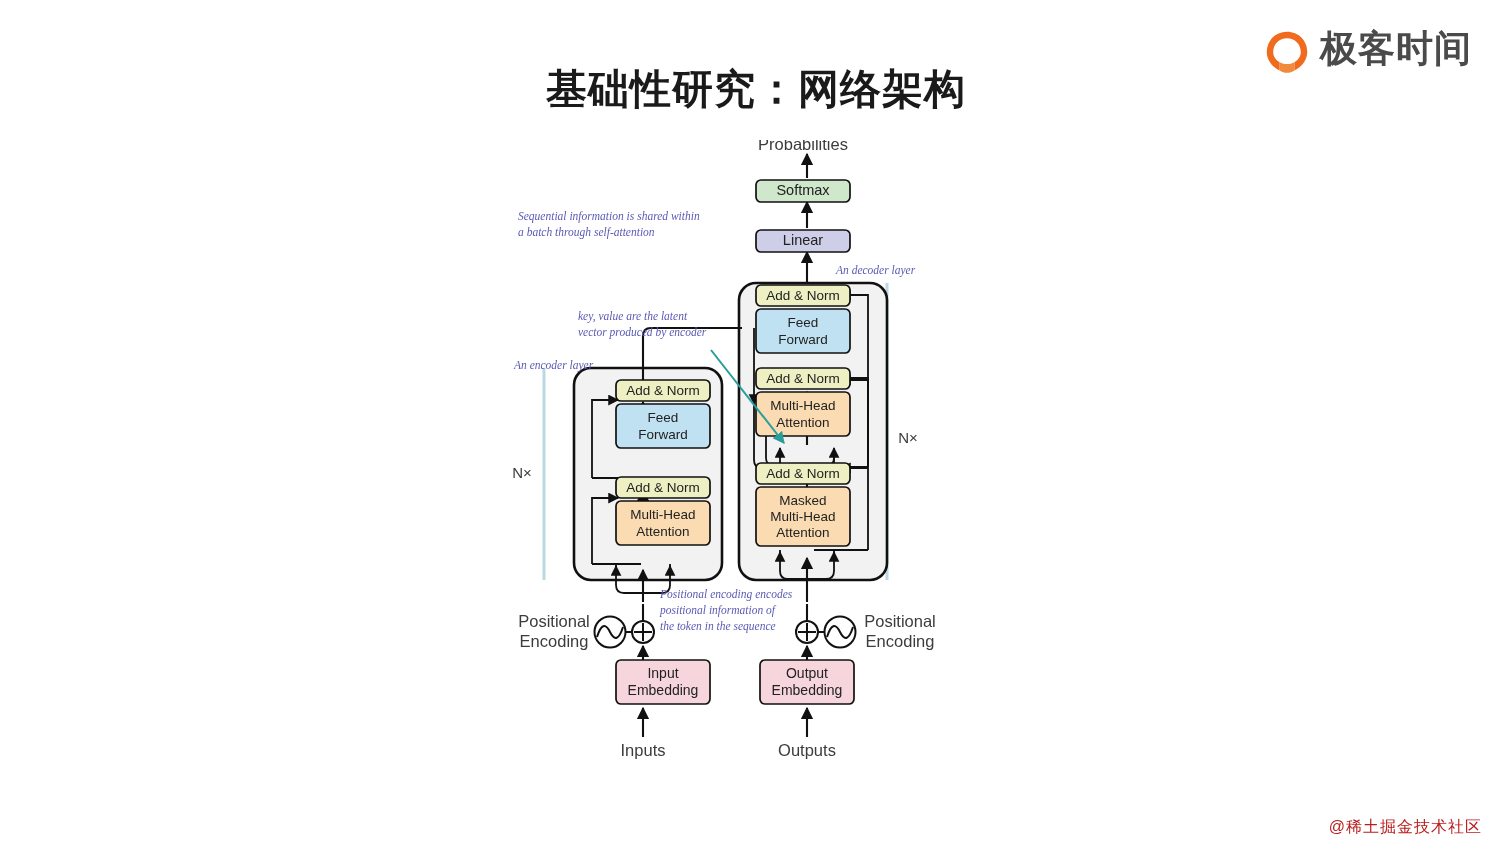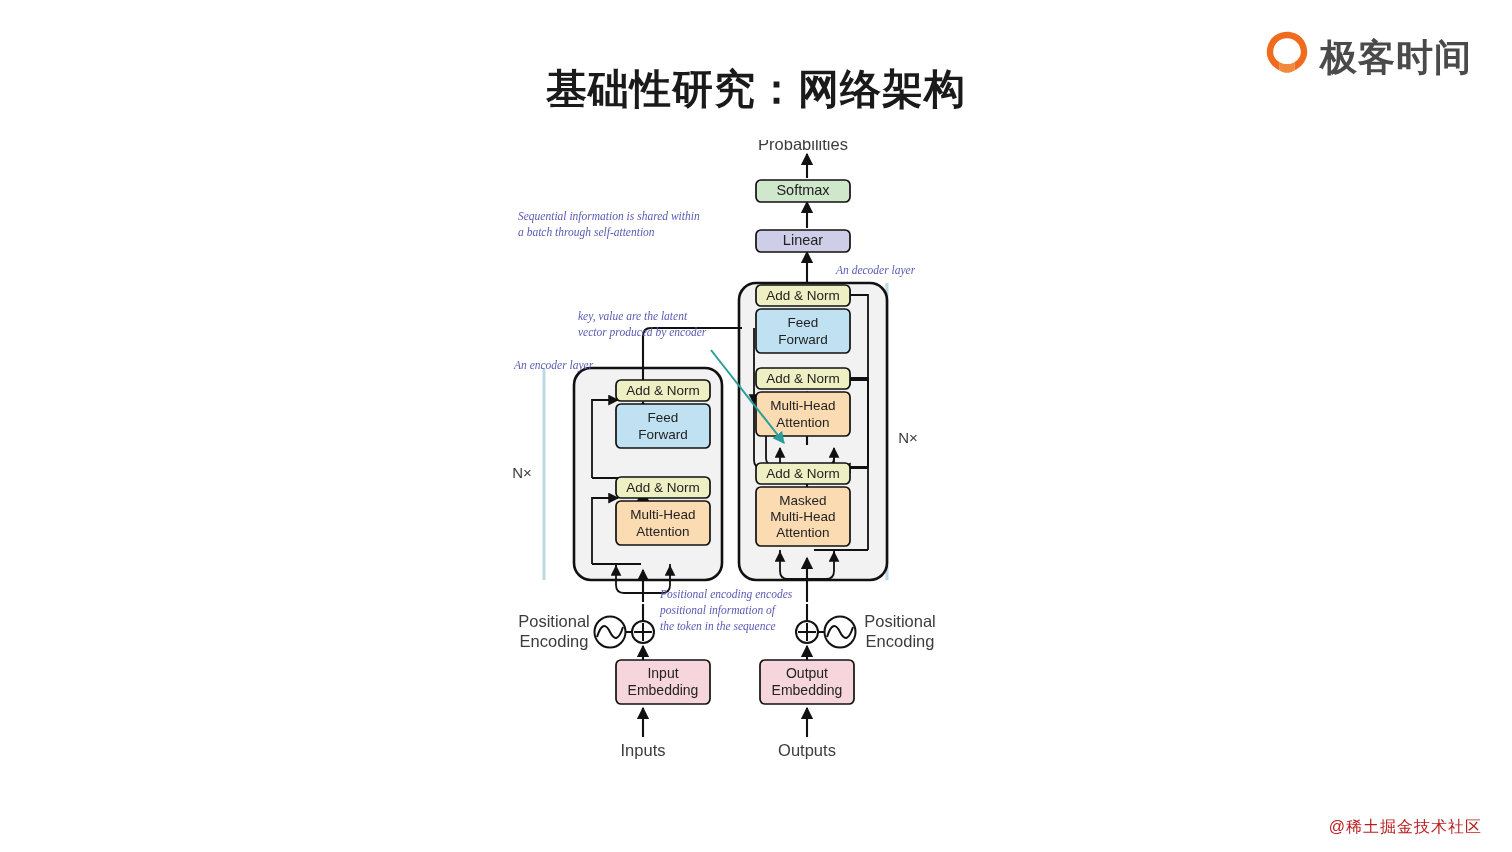--- a/index.html
+++ b/index.html
@@ -27,21 +27,21 @@
     color: #1a1a1a;
     letter-spacing: 1px;
     font-family: "Liberation Sans", sans-serif;
   }
 
   #brand-logo {
     position: absolute;
     right: 40px;
     top: 30px;
     display: flex;
-    align-items: flex-end;
+    align-items: flex-start;
     gap: 10px;
   }
   #brand-logo .logo-mark {
     width: 46px;
     height: 46px;
     display: block;
   }
   #brand-logo .logo-text {
     font-size: 37px;
     font-weight: 700;

